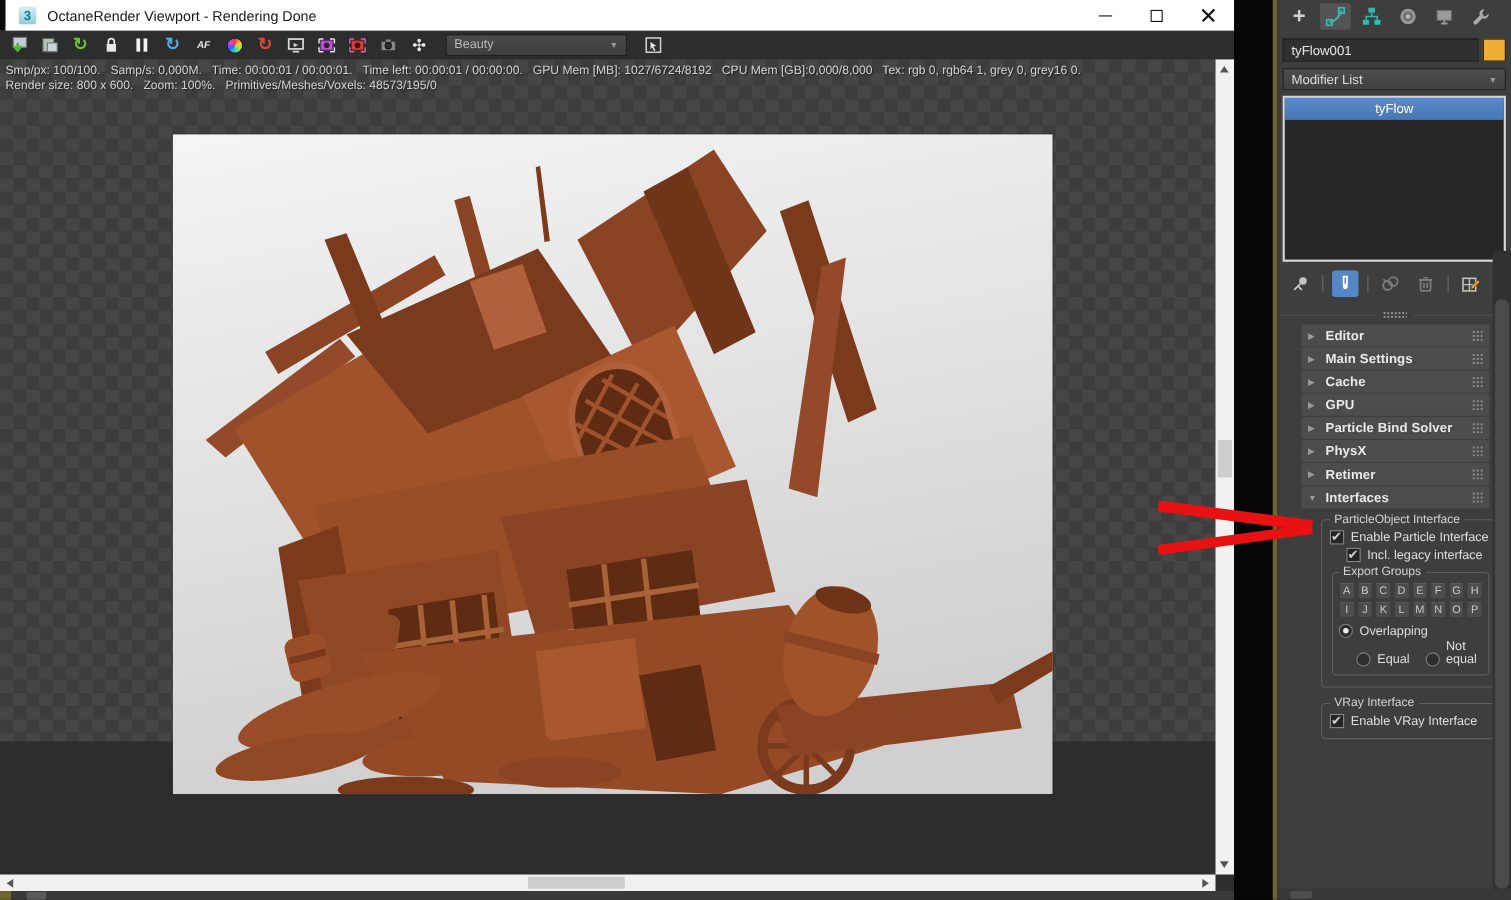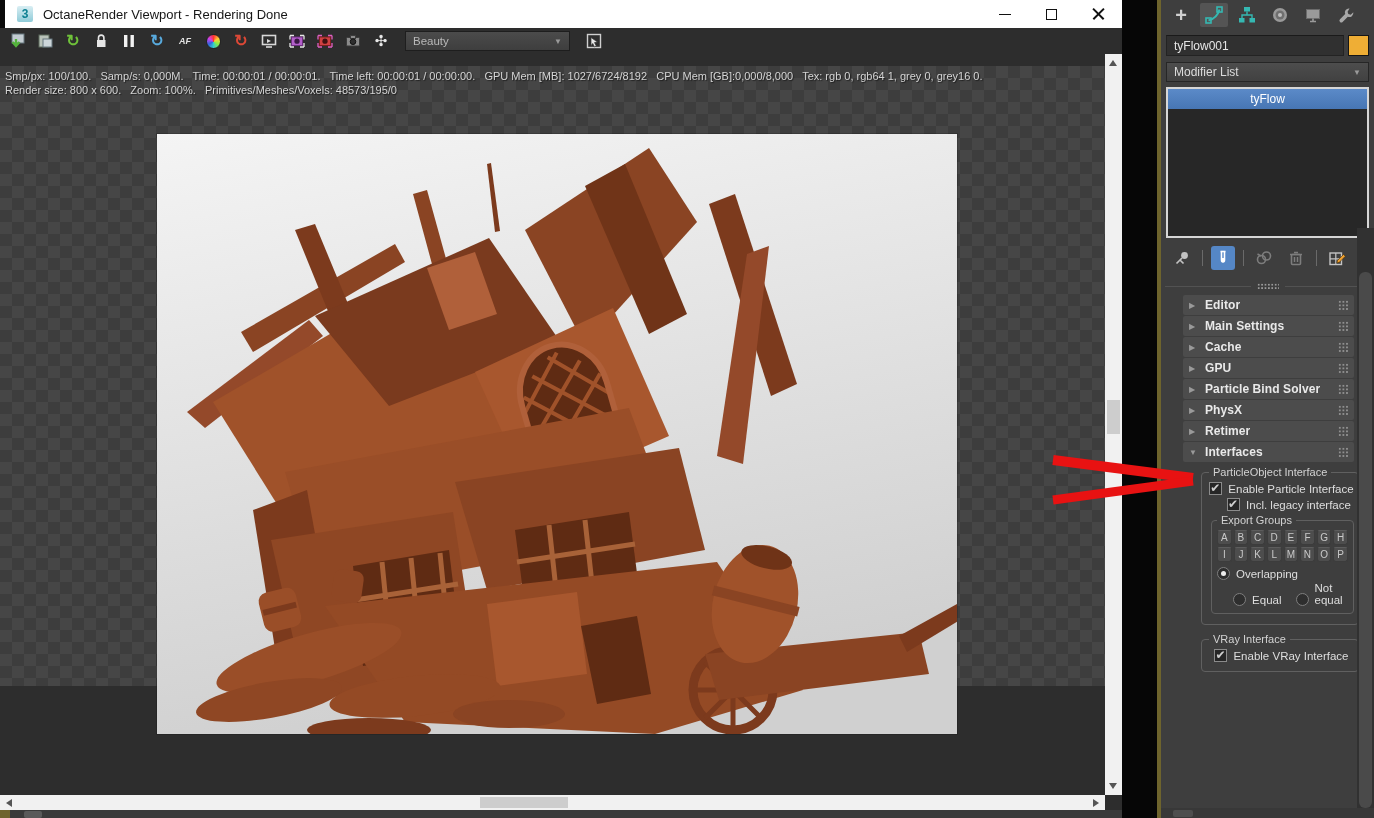--- a/index.html
+++ b/index.html
@@ -38,21 +38,21 @@
   .dropdown-beauty { width:165px; height:20px; margin-left:6px; background:linear-gradient(#4b4b4b,#3e3e3e);
       border:1px solid #1e1e1e; display:flex; align-items:center; padding:0 7px;
       color:#b9b9b9; font-size:11.5px; }
   .dd-arrow { margin-left:auto; color:#9a9a9a; font-size:8px; }
   .dd-arrow::before { content:"▼"; }
   .picker-btn { margin-left:6px; }
 
   
   .viewport { position:absolute; left:0; top:54px; width:1105px; height:620px;
       background-image:repeating-conic-gradient(#464646 0% 25%, #3d3d3d 0% 50%);
-      background-size:24px 24px;margin-top:12px; }
+      background-size:24px 24px; }
   .status { position:absolute; left:5px; top:3px; color:#d4d4d4; font-size:11px; line-height:14px;
       white-space:pre; text-shadow:1px 1px 1px rgba(0,0,0,.55); }
   .render-img { position:absolute; left:157px; top:68px; width:800px; height:600px;
       box-shadow:0 0 0 1px rgba(0,0,0,.15); }
 
   
   .vscroll { position:absolute; left:1105px; top:54px; width:17px; height:741px; background:#f1f1f1; }
   .hscroll { position:absolute; left:0; top:795px; width:1105px; height:15px; background:#f1f1f1; }
   .chev { position:absolute; width:0; height:0; }
   .chev-up { left:4px; top:6px; border-left:4.5px solid transparent; border-right:4.5px solid transparent;
@@ -111,21 +111,21 @@
       background-image:radial-gradient(circle, #8f8f8f 1px, transparent 1.2px);
       background-size:3.6px 3.6px; }
 
   
   .if-content { padding:3px 0 2px 0; width:196px; color:#dedede; }
   fieldset { border:1px solid #606060; border-radius:4px; }
   legend { font-size:11px; color:#d2d2d2; padding:0 4px; }
   .fs-outer { margin:0 14px 4px 24px; padding:1px 4px 5px 7px; }
   .fs-inner { margin:3px 0 5px 2px; padding:1px 3px 5px 5px; }
   .fs-vray  { margin:8px 14px 0 24px; padding:1px 4px 6px 7px; }
-  .row { display:flex; align-items:center; gap:6px; margin:3px 0; font-size:11.5px;justify-content:center; }
+  .row { display:flex; align-items:center; gap:6px; margin:3px 0; font-size:11.5px; }
   .indent { margin-left:15px; }
   .checkbox { position:relative; width:13px; height:13px; flex:0 0 13px; background:#262626;
       border:1px solid #8b8b8b; }
   .checkbox.checked::after { content:"✔"; position:absolute; left:0px; top:-2px; font-size:12px; color:#cfcfcf; }
   .radio { position:relative; width:13px; height:13px; flex:0 0 13px; border-radius:50%;
       background:#2e2e2e; border:1px solid #7e7e7e; }
   .radio.selected::after { content:""; position:absolute; left:3px; top:3px; width:5px; height:5px;
       border-radius:50%; background:#ededed; }
   .letters-grid { display:grid; grid-template-columns:repeat(8, 1fr); gap:2px; margin:3px 2px 5px 0; }
   .letter-btn { height:15px; background:#4d4d4d; border:1px solid #3c3c3c; border-top-color:#5d5d5d;

